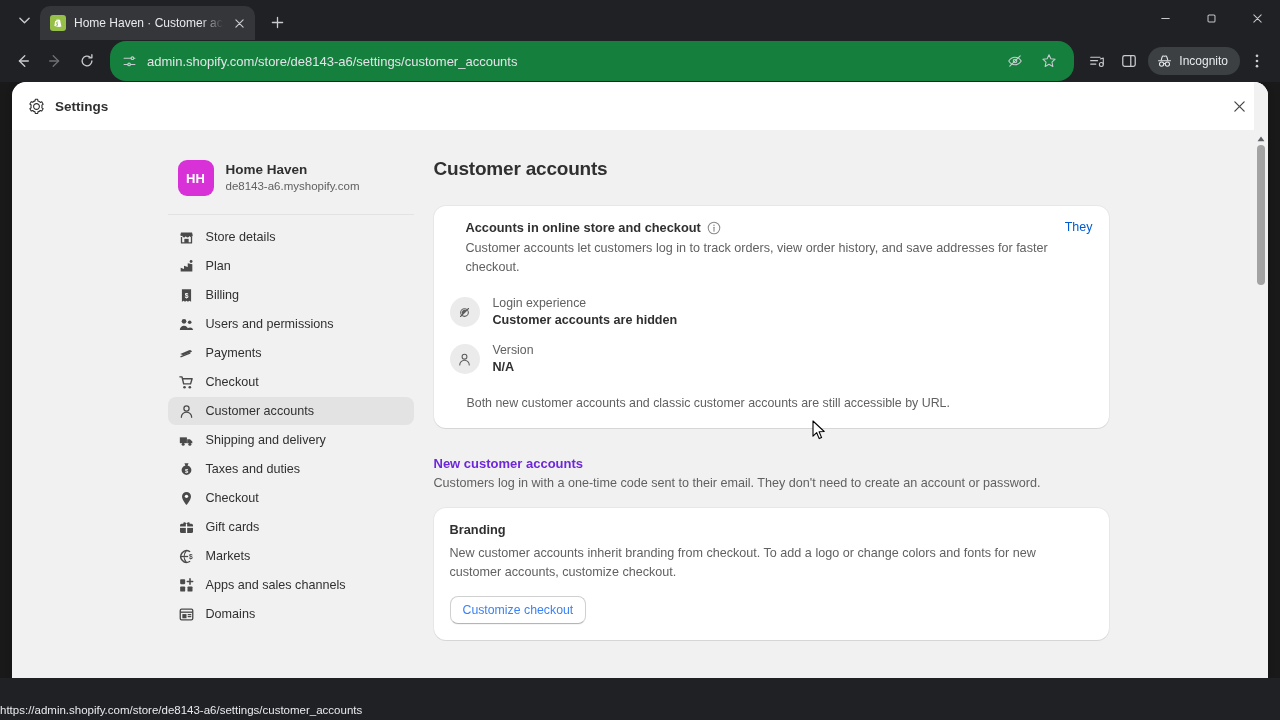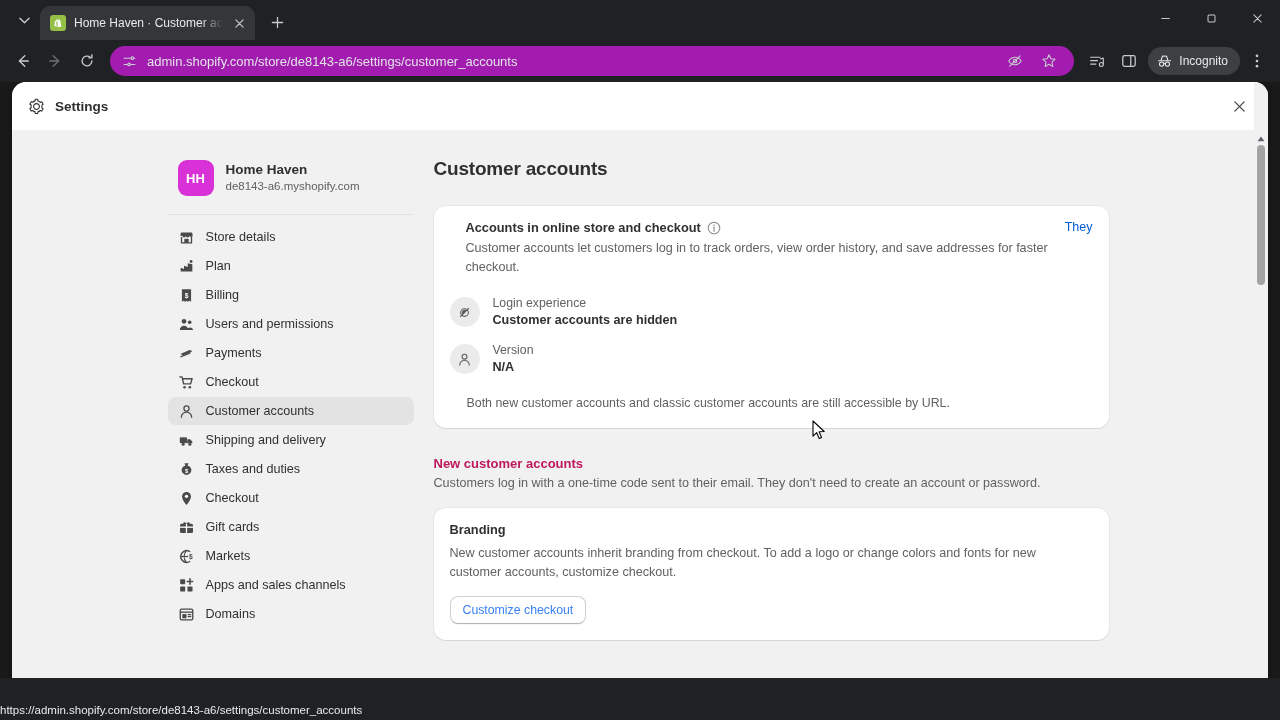--- a/index.html
+++ b/index.html
@@ -37,21 +37,21 @@
   .tab-close { width:16px; height:16px; color:#c8ccd0; display:flex; align-items:center; justify-content:center; flex:0 0 16px;}
   .newtab-btn { width:28px; height:28px; margin:0 0 4px 8px; border-radius:50%; display:flex; align-items:center; justify-content:center; color:#c8ccd0; }
 
   .wincontrols { position:absolute; right:0; top:0; display:flex; height:36px; }
   .wc { width:46px; height:36px; display:flex; align-items:center; justify-content:center; color:#c6c8cb; font-size:13px;}
 
   .toolbar { height: 42px; background:#202124; display:flex; align-items:center; padding: 0 8px; gap: 2px; }
   .tb-icon { width:30px; height:30px; border-radius:50%; display:flex; align-items:center; justify-content:center; color:#c8ccd0; flex:0 0 30px;}
   .tb-icon.disabled { color:#6d7073; }
   .omnibox {
-    flex:1; height:30px; background:#a21caf; border-radius:16px; display:flex;
+    flex:1; height:40px; background:#15803d; border-radius:16px; display:flex;
     align-items:center; padding: 0 10px 0 12px; gap:10px; margin: 0 6px;
   }
   .omni-url { font-size:13px; color:#e2e4e7; flex:1; white-space:nowrap; overflow:hidden; }
   .omni-right { display:flex; align-items:center; gap:4px; }
   .incognito-pill {
     height:28px; background:#3c4043; border-radius:14px; display:flex; align-items:center;
     gap:6px; padding:0 12px 0 8px; color:#e8eaed; font-size:12px; margin-left:2px;
   }
 
   
@@ -132,21 +132,21 @@
   .fact-row { display:flex; align-items:center; gap:13px; margin-bottom:12px; }
   .fact-icon {
     width:30px; height:30px; border-radius:50%; background:#ebebeb; color:#5c5c5c;
     display:flex; align-items:center; justify-content:center; flex:0 0 30px;
   }
   .fact-label { font-size:12.3px; color:#616161; line-height:1.4; }
   .fact-value { font-size:12.6px; color:#303030; font-weight:700; line-height:1.4; }
 
   .card-note { font-size:12.4px; color:#616161; padding: 8px 16px 18px 33px; }
 
-  .section-title { font-size:13px; font-weight:700; color:#be185d; margin-bottom:5px; }
+  .section-title { font-size:13px; font-weight:700; color:#6d28d9; margin-bottom:5px; }
   .section-desc { font-size:12.6px; color:#616161; margin-bottom:18px; }
 
   .btn {
     display:inline-flex; align-items:center; height:28px; padding:0 12px;
     background:#fff; border:1px solid #d0d0d0; border-bottom-color:#b5b5b5; border-radius:8px;
     font-size:12.3px; color:#3b82f6; font-weight:500;
     box-shadow: 0 1px 0 rgba(0,0,0,0.04);
   }
 
   

